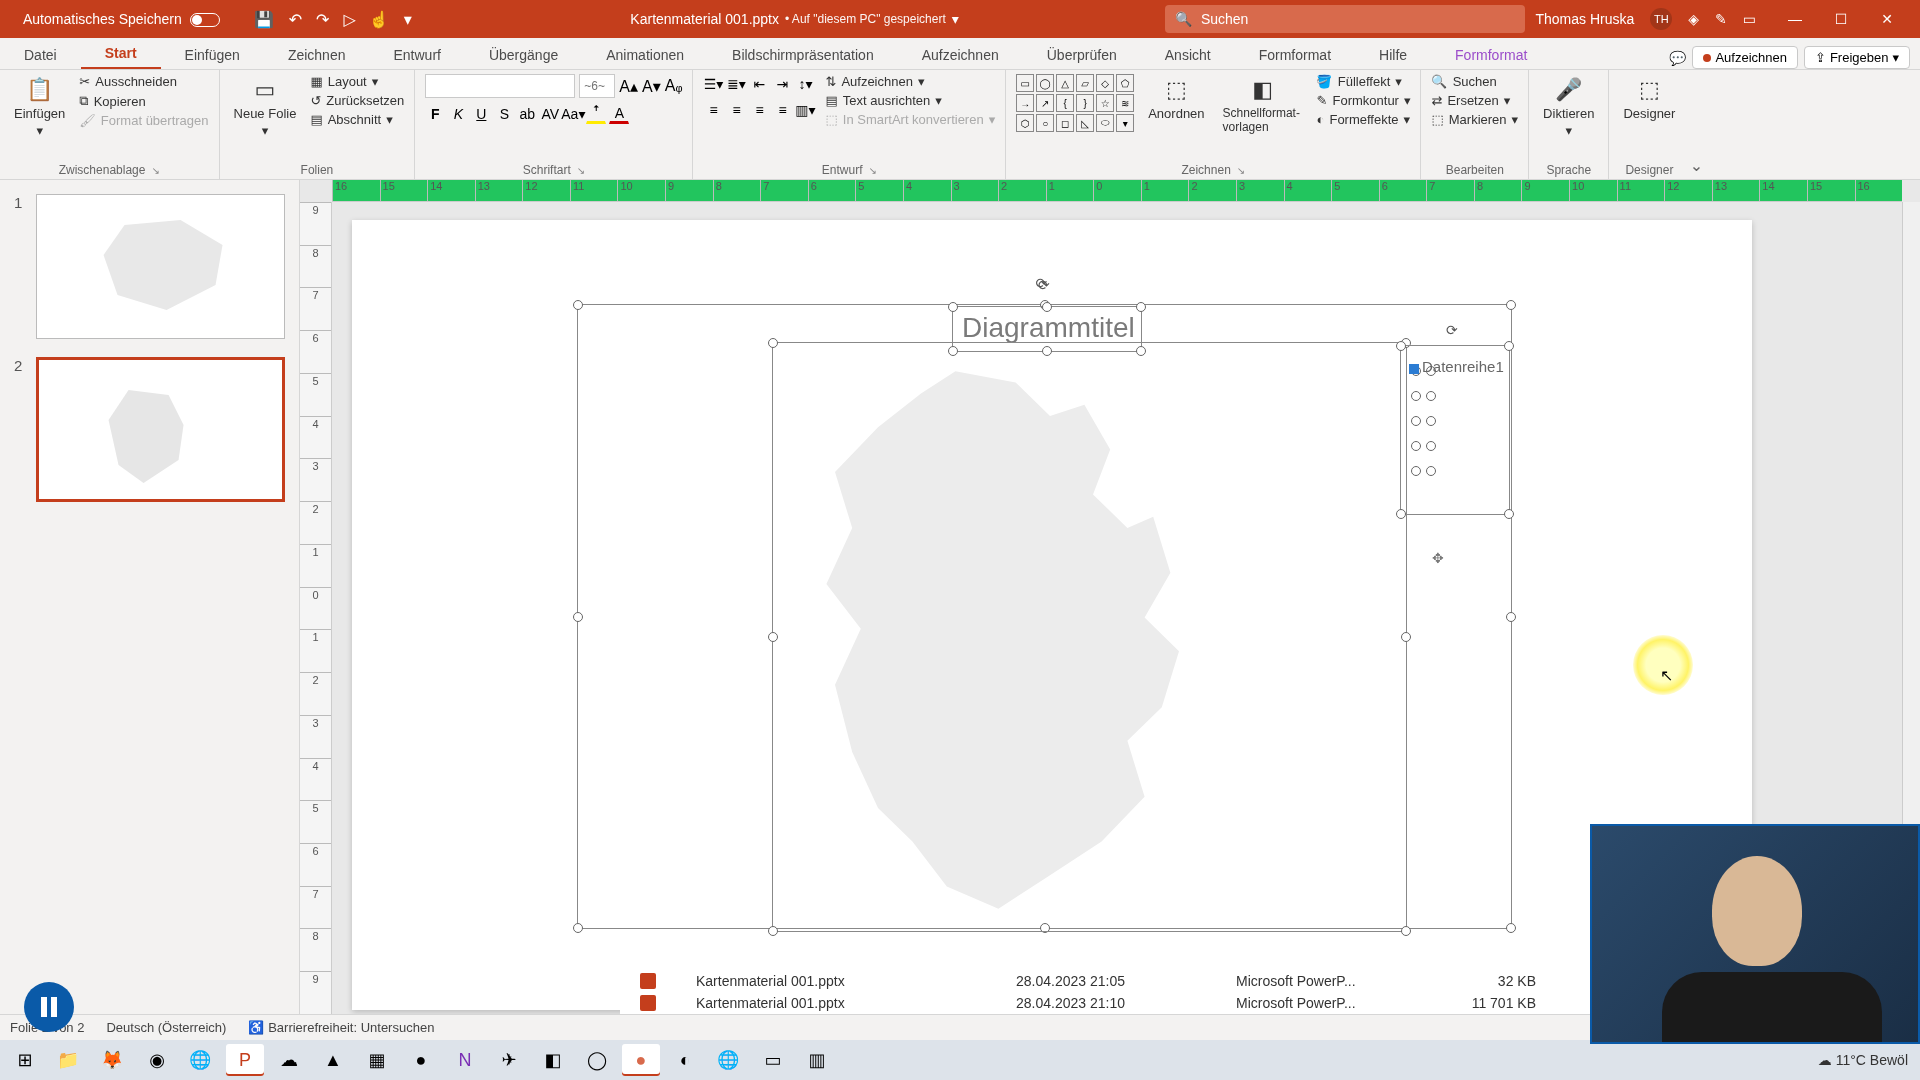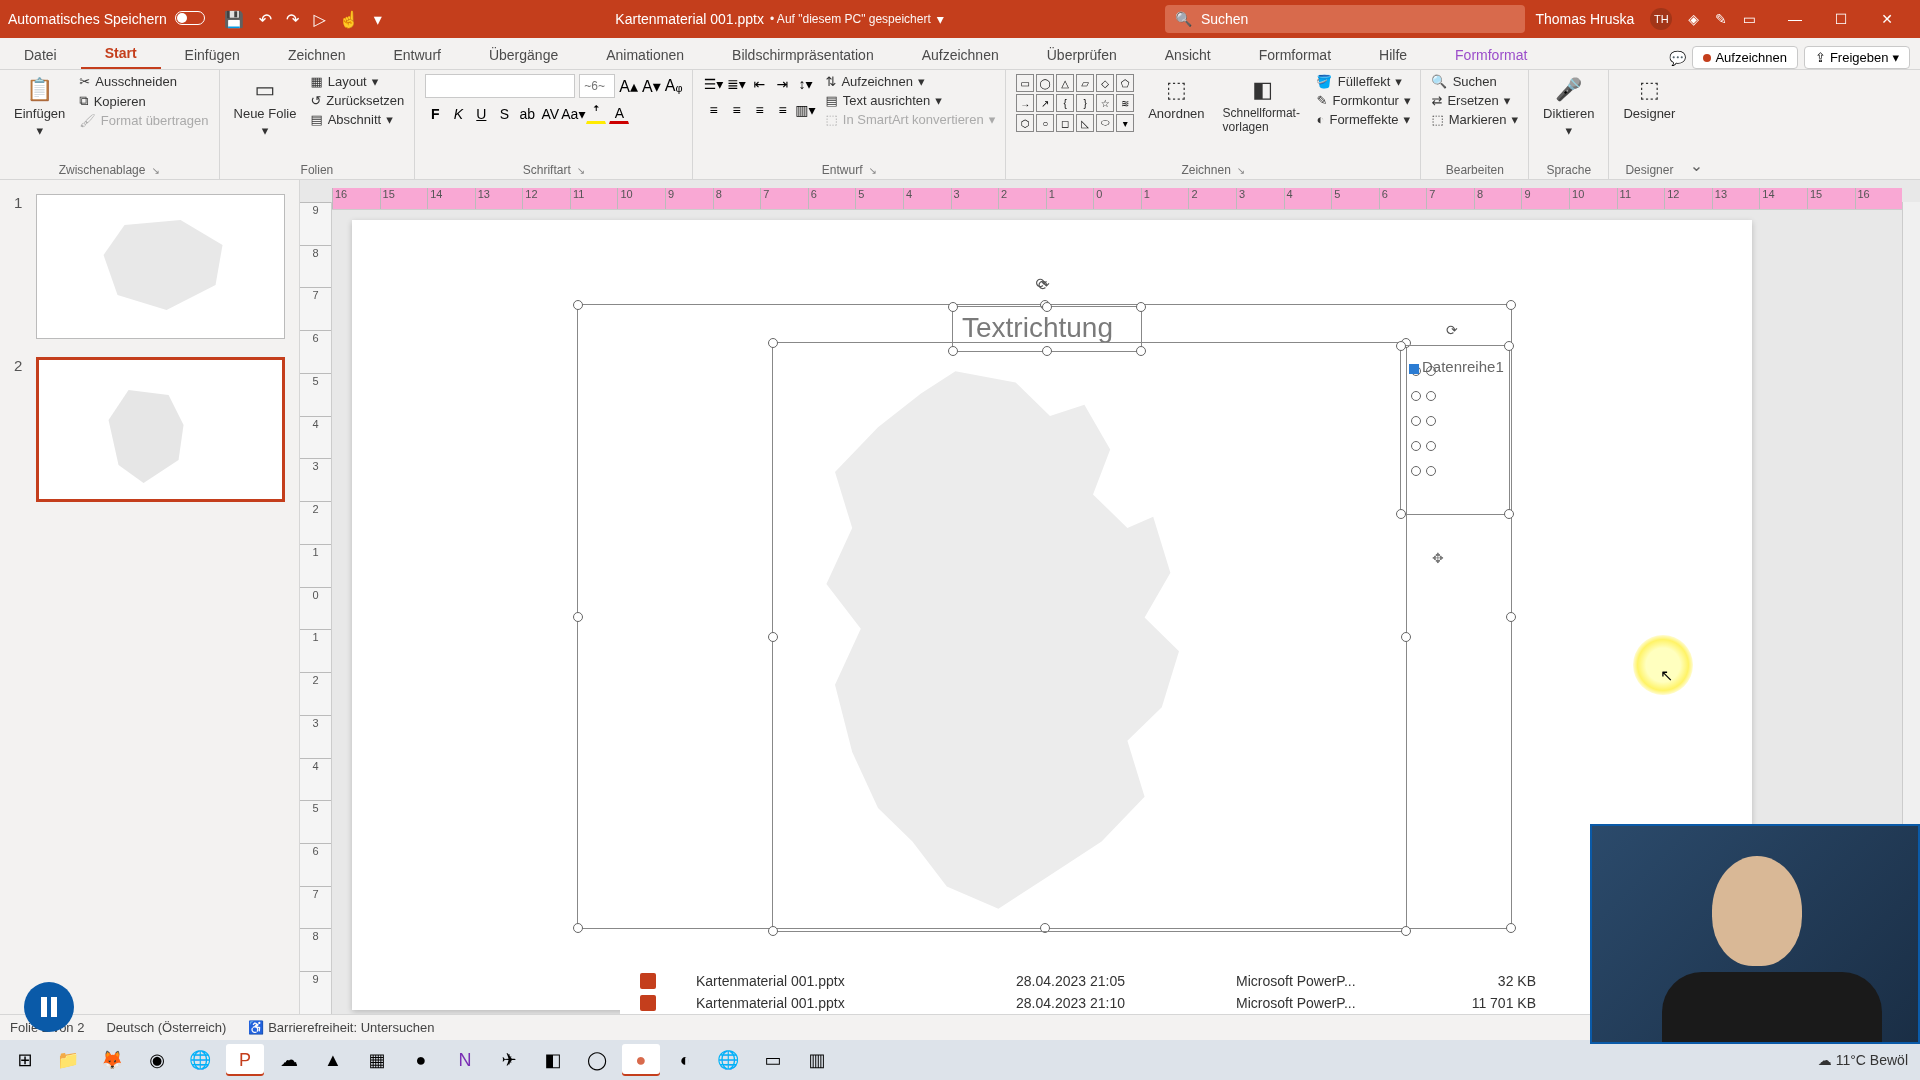--- a/index.html
+++ b/index.html
@@ -1,20 +1,20 @@
 <!DOCTYPE html>
 <html><head>
 <meta charset="utf-8">
 <style>
 * { margin: 0; padding: 0; box-sizing: border-box; font-family: "Segoe UI", sans-serif; }
 body { width: 1920px; height: 1080px; overflow: hidden; background: #fff; position: relative; }
 
 
 .titlebar { height: 38px; background: #c43e1c; display: flex; align-items: center; color: #fff; font-size: 14px; }
-.titlebar .autosave { display: flex; align-items: flex-start; gap: 8px; padding: 0 8px; }
+.titlebar .autosave { display: flex; align-items: flex-end; gap: 8px; padding: 0 23px; }
 .toggle { width: 30px; height: 14px; border: 1px solid #fff; border-radius: 8px; position: relative; }
 .toggle::after { content:""; position:absolute; left:1px; top:1px; width:10px; height:10px; border-radius:50%; background:#fff; }
 .qat { display:flex; gap:14px; padding:0 12px; }
 .qat span { font-size:16px; }
 .title-center { flex:1; text-align:center; font-size:14px; display:flex; align-items:center; justify-content:center; gap:6px; }
 .title-center .saved { font-size:12px; opacity:.95; }
 .searchbox { background:#d86a4c; height:28px; width:360px; border-radius:4px; display:flex; align-items:center; gap:8px; padding:0 10px; font-size:14px; }
 .title-right { display:flex; align-items:center; gap:16px; padding:0 10px; }
 .avatar { width:22px; height:22px; border-radius:50%; background:#a23518; display:flex; align-items:center; justify-content:center; font-size:11px; }
 .winbtns { display:flex; gap:0; }
@@ -51,21 +51,21 @@
 .workspace { display:flex; height:calc(1080px - 38px - 32px - 110px - 26px - 40px); position:relative; }
 .thumbs { width:300px; background:#f3f2f1; border-right:1px solid #d6d6d6; padding:14px; }
 .thumb { display:flex; gap:8px; margin-bottom:18px; }
 .thumb-num { font-size:15px; color:#555; width:14px; }
 .thumb-slide { width:258px; height:145px; background:#fff; border:1px solid #bbb; position:relative; }
 .thumb-slide.active { border:3px solid #c43e1c; }
 .thumb-map { position:absolute; }
 
 
 .slide-area { flex:1; background:#e8e8e8; position:relative; overflow:hidden; }
-.ruler-h { position:absolute; top:0; left:32px; right:18px; height:22px; background:#f9a8d4; border-bottom:1px solid #ccc; display:flex; font-size:11px; color:#555;margin-top:8px; }
+.ruler-h { position:absolute; top:0; left:32px; right:18px; height:22px; background:#22c55e; border-bottom:1px solid #ccc; display:flex; font-size:11px; color:#555; }
 .ruler-h div { flex:1; border-left:1px solid #bbb; padding-left:2px; }
 .ruler-v { position:absolute; top:22px; left:0; bottom:0; width:32px; background:#f5f5f5; border-right:1px solid #ccc; display:flex; flex-direction:column; font-size:11px; color:#555; }
 .ruler-v div { flex:1; border-top:1px solid #bbb; padding-top:1px; text-align:center; }
 .canvas { position:absolute; left:52px; top:40px; width:1400px; height:790px; background:#fff; box-shadow:0 2px 6px rgba(0,0,0,.2); }
 
 .sel { position:absolute; border:1px solid #888; }
 .handle { width:10px; height:10px; border:1px solid #666; background:#fff; border-radius:50%; position:absolute; }
 .rot { width:18px; height:18px; position:absolute; left:50%; transform:translateX(-50%); top:-30px; font-size:14px; color:#555; }
 
 .chart-title { font-size:28px; color:#7a7a7a; position:absolute; }
@@ -466,21 +466,21 @@
 
       <div class="sel" style="left:600px; top:86px; width:190px; height:46px;">
         <div class="rot">⟳</div>
         <div class="handle" style="left:-5px;top:-5px"></div>
           <div class="handle" style="right:-5px;top:-5px"></div>
         <div class="handle" style="left:-5px;bottom:-5px"></div>
           <div class="handle" style="right:-5px;bottom:-5px"></div>
         <div class="handle" style="left:50%;top:-5px;margin-left:-5px"></div>
           <div class="handle" style="left:50%;bottom:-5px;margin-left:-5px"></div>
       </div>
-      <div class="chart-title" style="left:610px; top:92px;">Textrichtung</div>
+      <div class="chart-title" style="left:610px; top:92px;">Diagrammtitel</div>
 
       <div class="sel" style="left:420px; top:122px; width:635px; height:590px;">
         <div class="handle" style="left:-5px;top:-5px"></div>
           <div class="handle" style="right:-5px;top:-5px"></div>
         <div class="handle" style="left:-5px;bottom:-5px"></div>
           <div class="handle" style="right:-5px;bottom:-5px"></div>
         <div class="handle" style="top:50%;left:-5px;margin-top:-5px"></div>
           <div class="handle" style="top:50%;right:-5px;margin-top:-5px"></div>
       </div>
 

